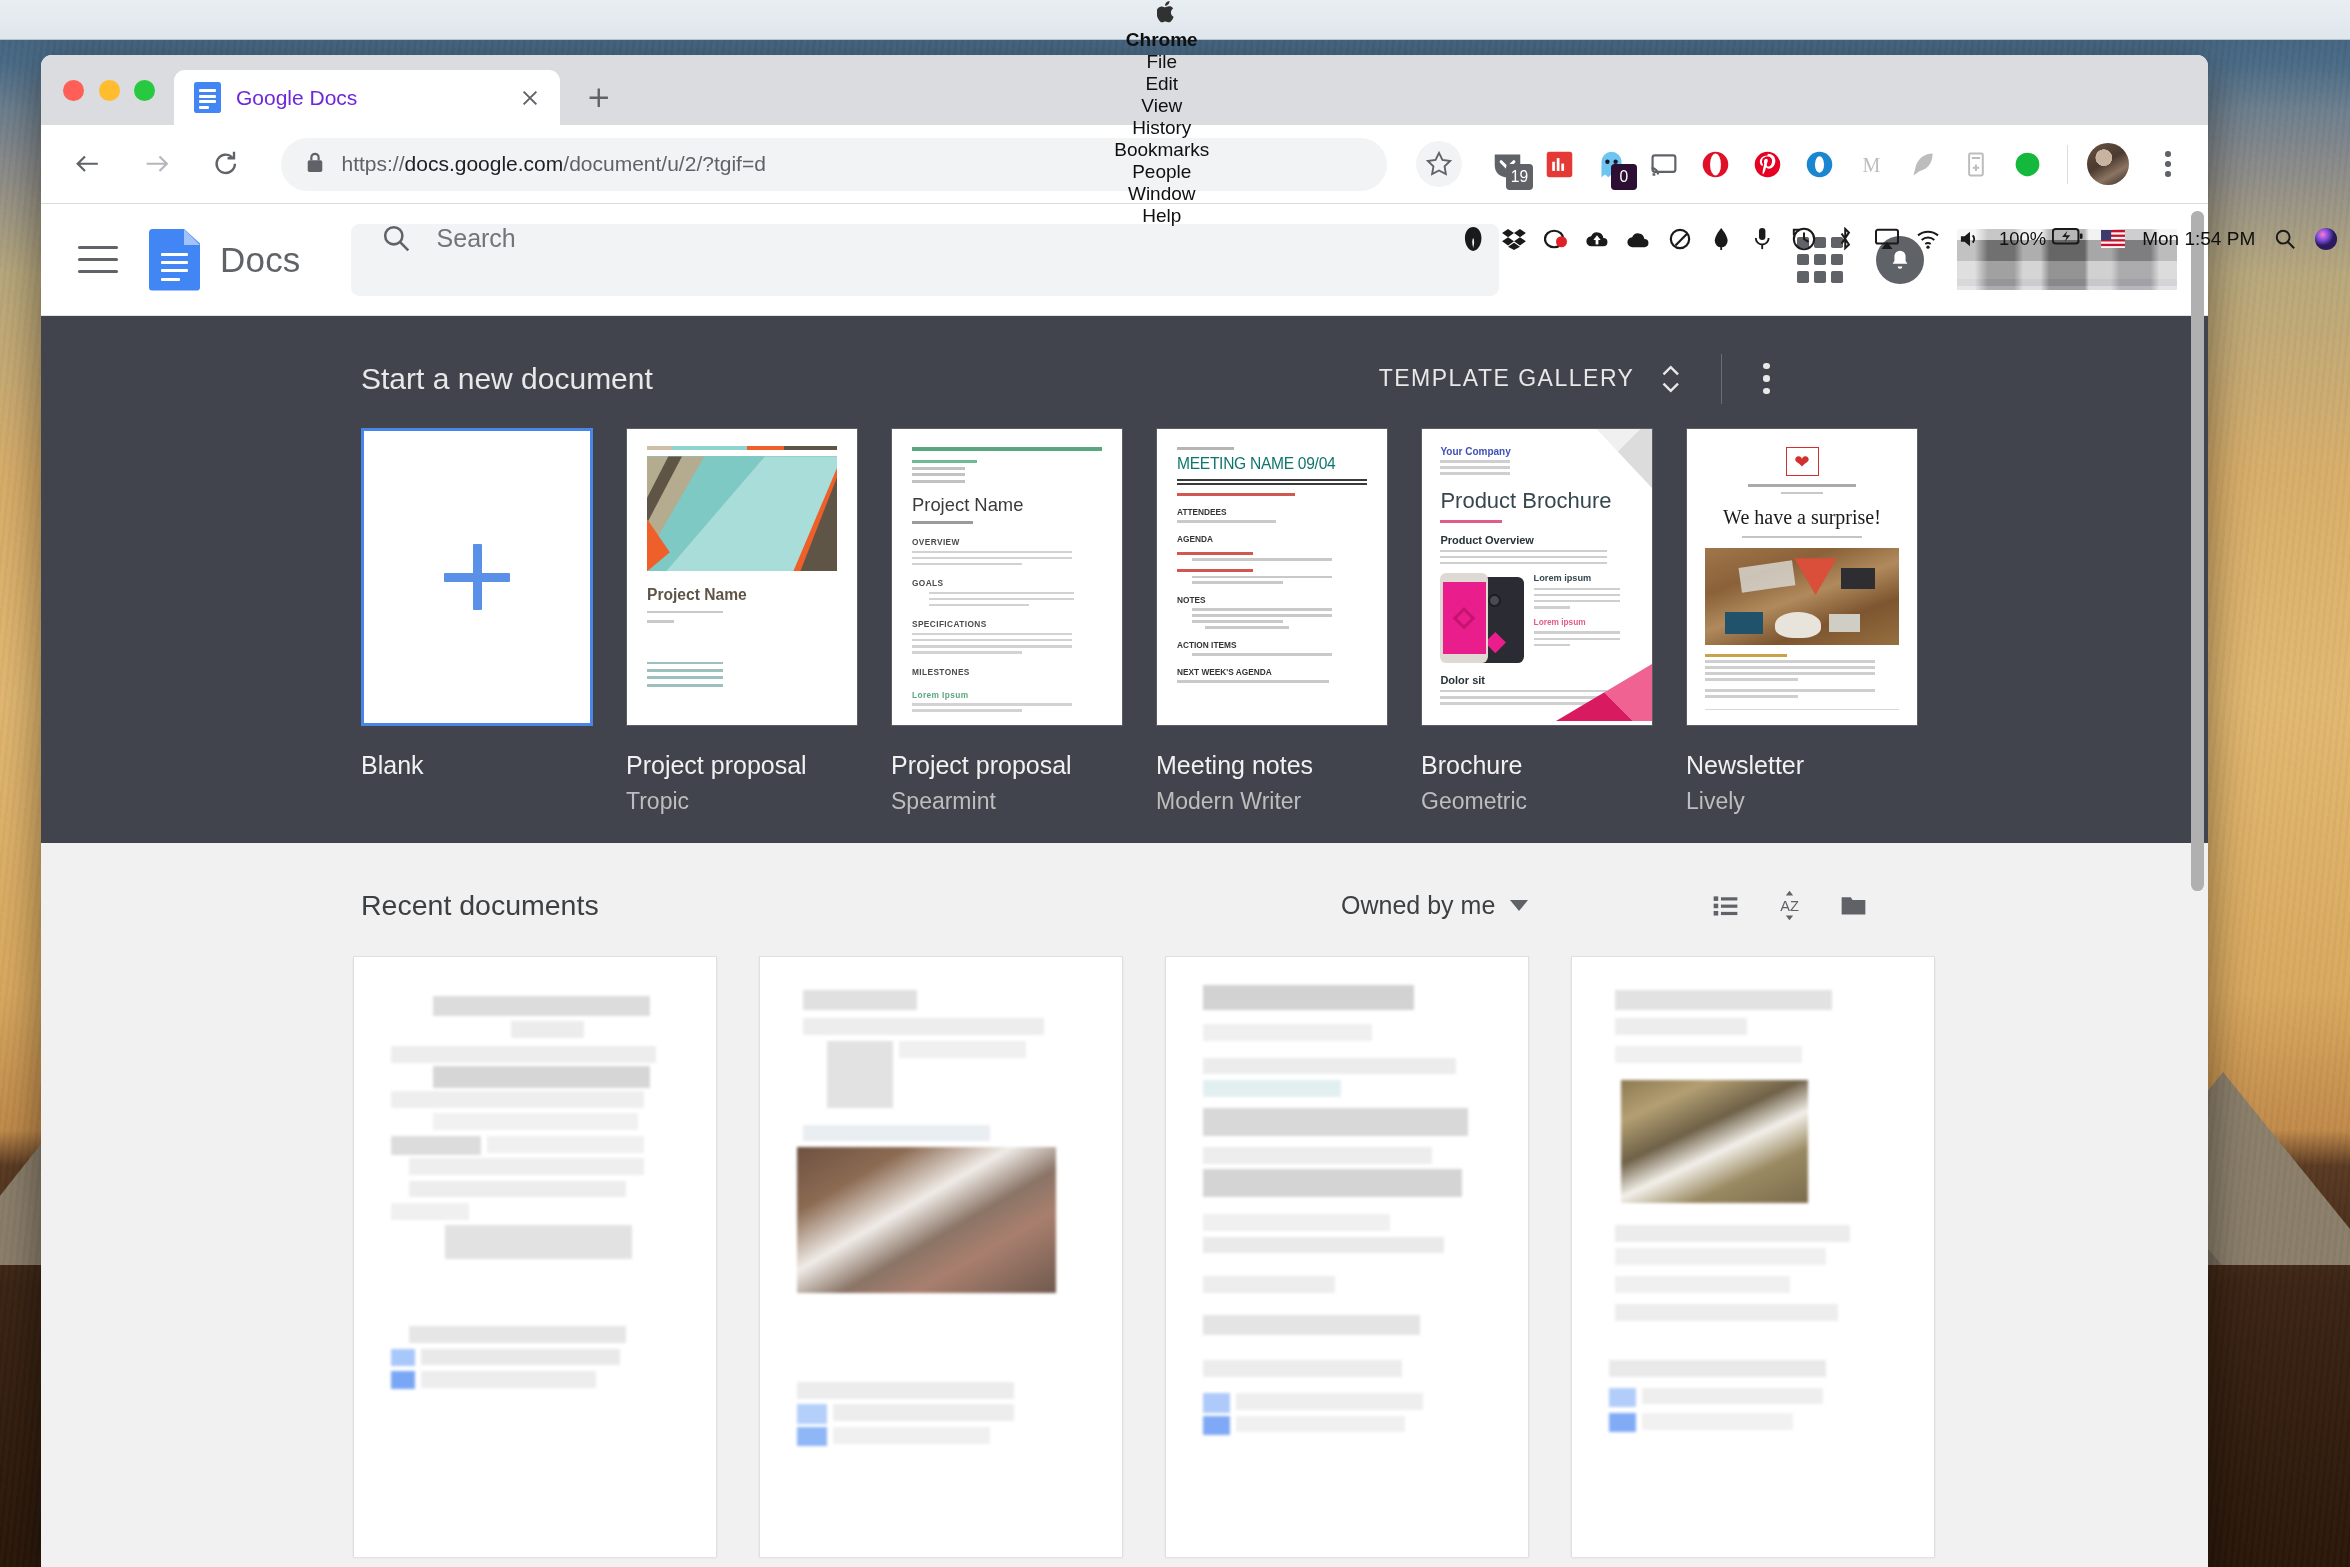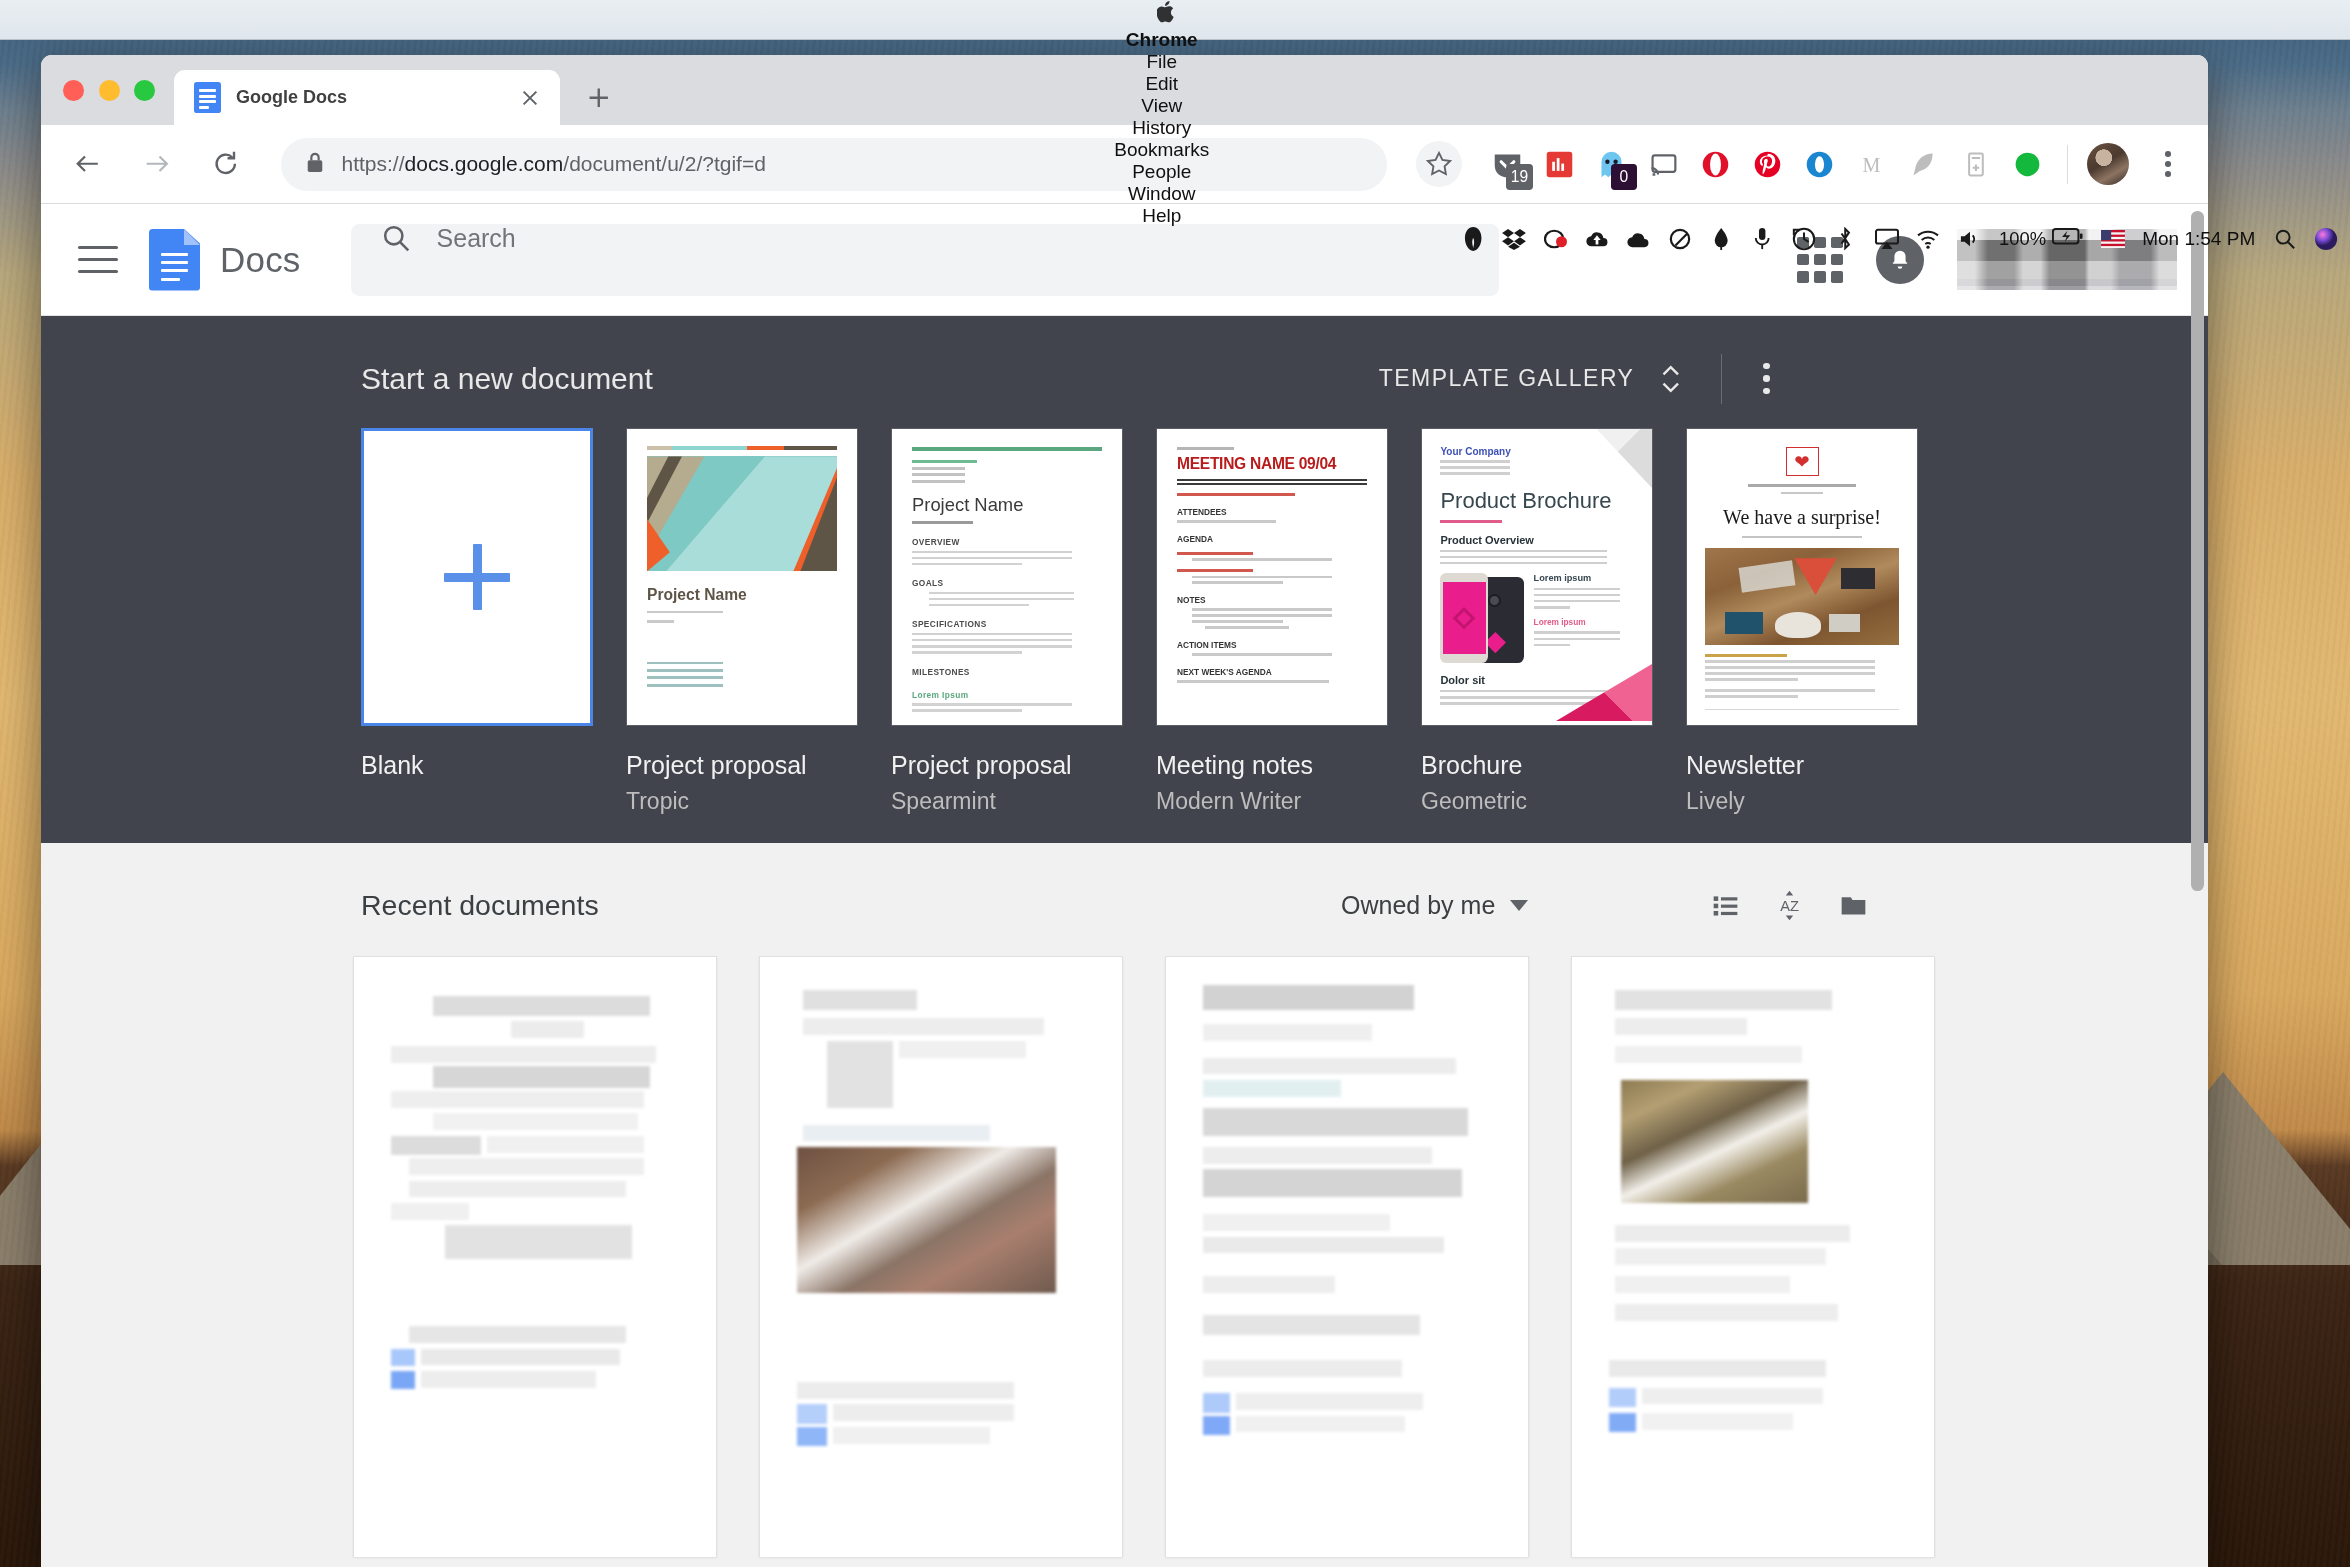--- a/index.html
+++ b/index.html
@@ -103,21 +103,21 @@
     gap:14.7px;
   }
   .tab-favicon { width:27.5px; height:31px; background:#4285f4; border-radius:2.8px; position:relative; flex:none; }
   .tab-favicon i {
     position:absolute; left:5.5px; right:5.5px; height:2.8px; background:#fff; border-radius:0.9px; display:block;
   }
   .tab-favicon i:nth-child(1){top:7.3px}
   .tab-favicon i:nth-child(2){top:13px}
   .tab-favicon i:nth-child(3){top:18.4px}
   .tab-favicon i:nth-child(4){top:24px; right:12px;}
-  .tab-title { font-size:18px; color:#404040; flex:1; white-space:nowrap; overflow:hidden;font-weight:bold; }
+  .tab-title { font-size:21px; color:#6d28d9; flex:1; white-space:nowrap; overflow:hidden; }
   .tab-close { width:27.5px; height:27.5px; display:flex; align-items:center; justify-content:center; color:#5f6368; font-size:24px; }
   #newtab { width:48px; height:48px; display:flex; align-items:center; justify-content:center; color:#5f6368; font-size:33px; margin-left:14.7px; margin-bottom:3.7px; }
 
   
   #toolbar {
     height:79px; background:#fff;
     display:flex; align-items:center; gap:16px;
     padding:0 20px;
     border-bottom:0.9px solid #dadce0;
   }
@@ -293,21 +293,21 @@
   .t-spear h5 { font-size:8.3px; font-weight:bold; color:#4a4a4a; margin-top:13px; letter-spacing:0.4px }
   .t-spear h5.g { color:#5aa77f }
   .t-spear .ln { height:2.4px; background:#d2d2d2; margin-top:3.7px }
   .t-spear .ln.s { width:58% }
   .t-spear .ln.m { width:84% }
   .t-spear .ind { margin-left:16.5px }
 
   
   .t-mw { padding:18.4px 20px; }
   .t-mw .co { height:2.8px; width:30%; background:#b5b5b5 }
-  .t-mw .title { font-size:15.6px; font-weight:bold; color:#b91c1c; letter-spacing:-0.3px; margin-top:4.6px }
+  .t-mw .title { font-size:15.6px; font-weight:normal; color:#0f766e; letter-spacing:-0.3px; margin-top:4.6px }
   .t-mw .dbl { margin-top:6.4px; }
   .t-mw .dbl i { display:block; height:1.8px; background:#3a3a3a; }
   .t-mw .dbl i + i { margin-top:1.8px }
   .t-mw .red { height:2.8px; width:62%; background:#d0584f; margin-top:8.3px }
   .t-mw h5 { font-size:8.3px; font-weight:bold; color:#333; margin-top:11px }
   .t-mw h6 { height:2.8px; width:40%; background:#d0584f; margin-top:8.3px }
   .t-mw .ln { height:2.3px; background:#c9c9c9; margin-top:3.7px }
   .t-mw .ln.m { width:80% }
   .t-mw .ln.s { width:52% }
   .t-mw .ind { margin-left:14.7px }

